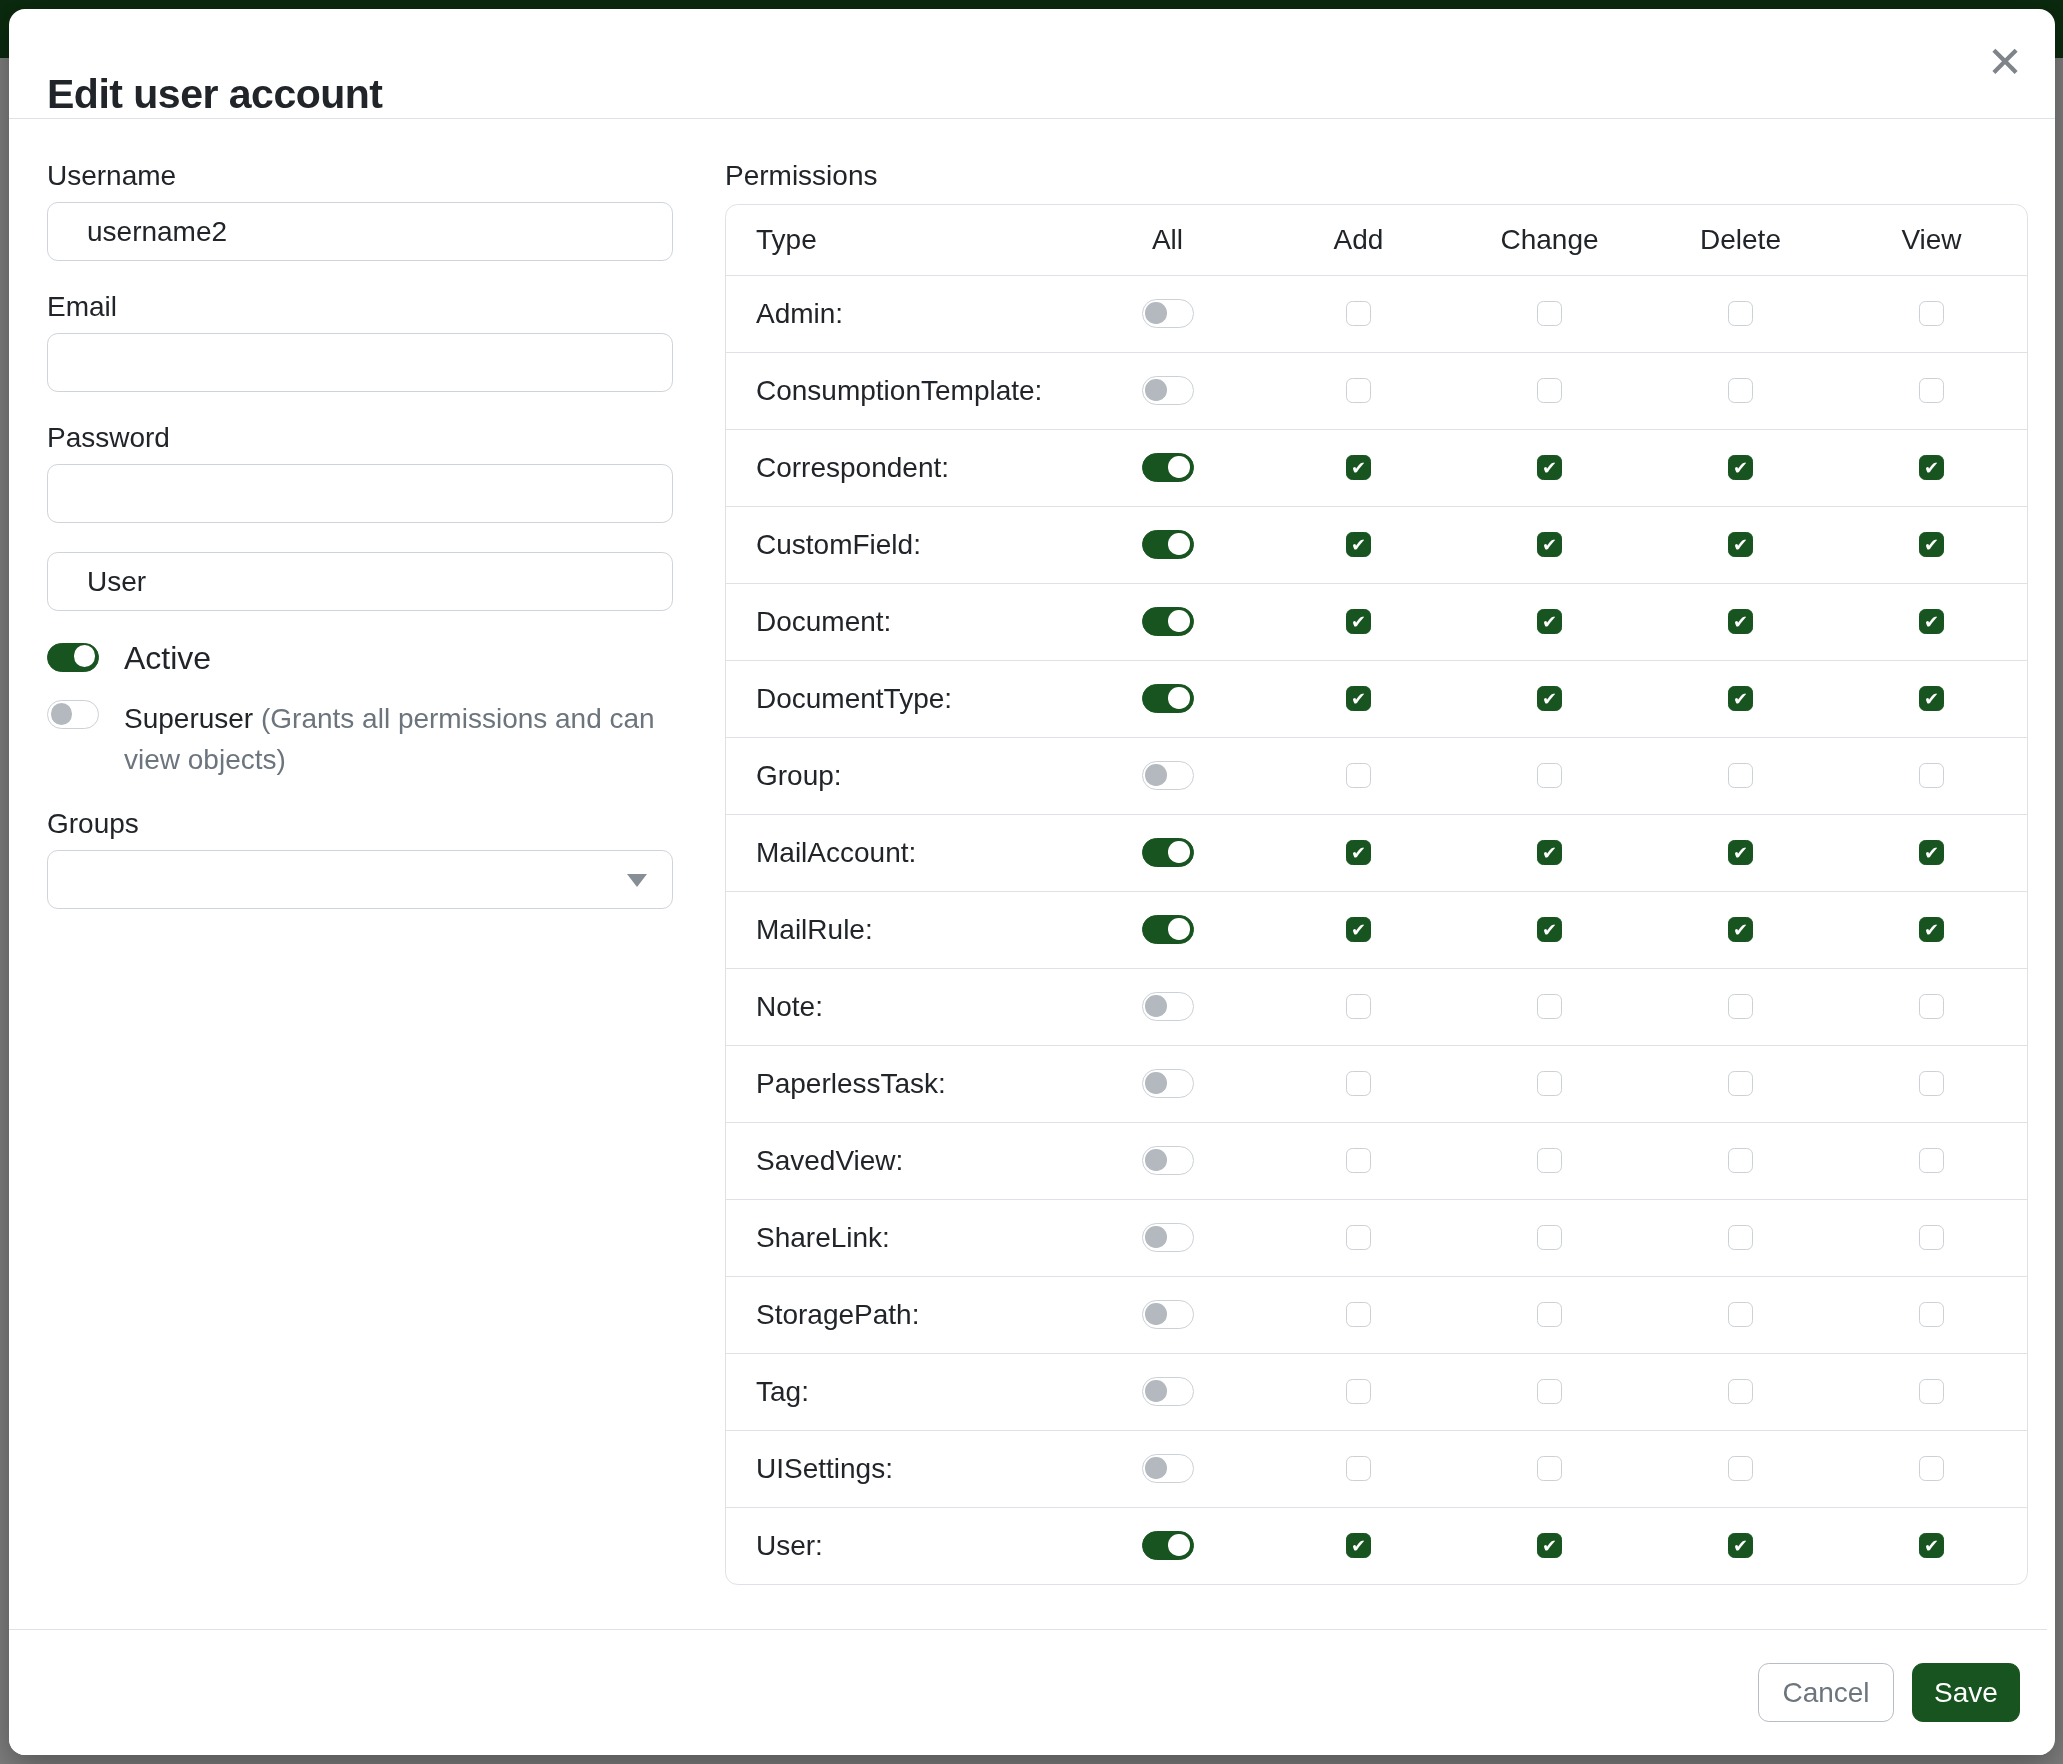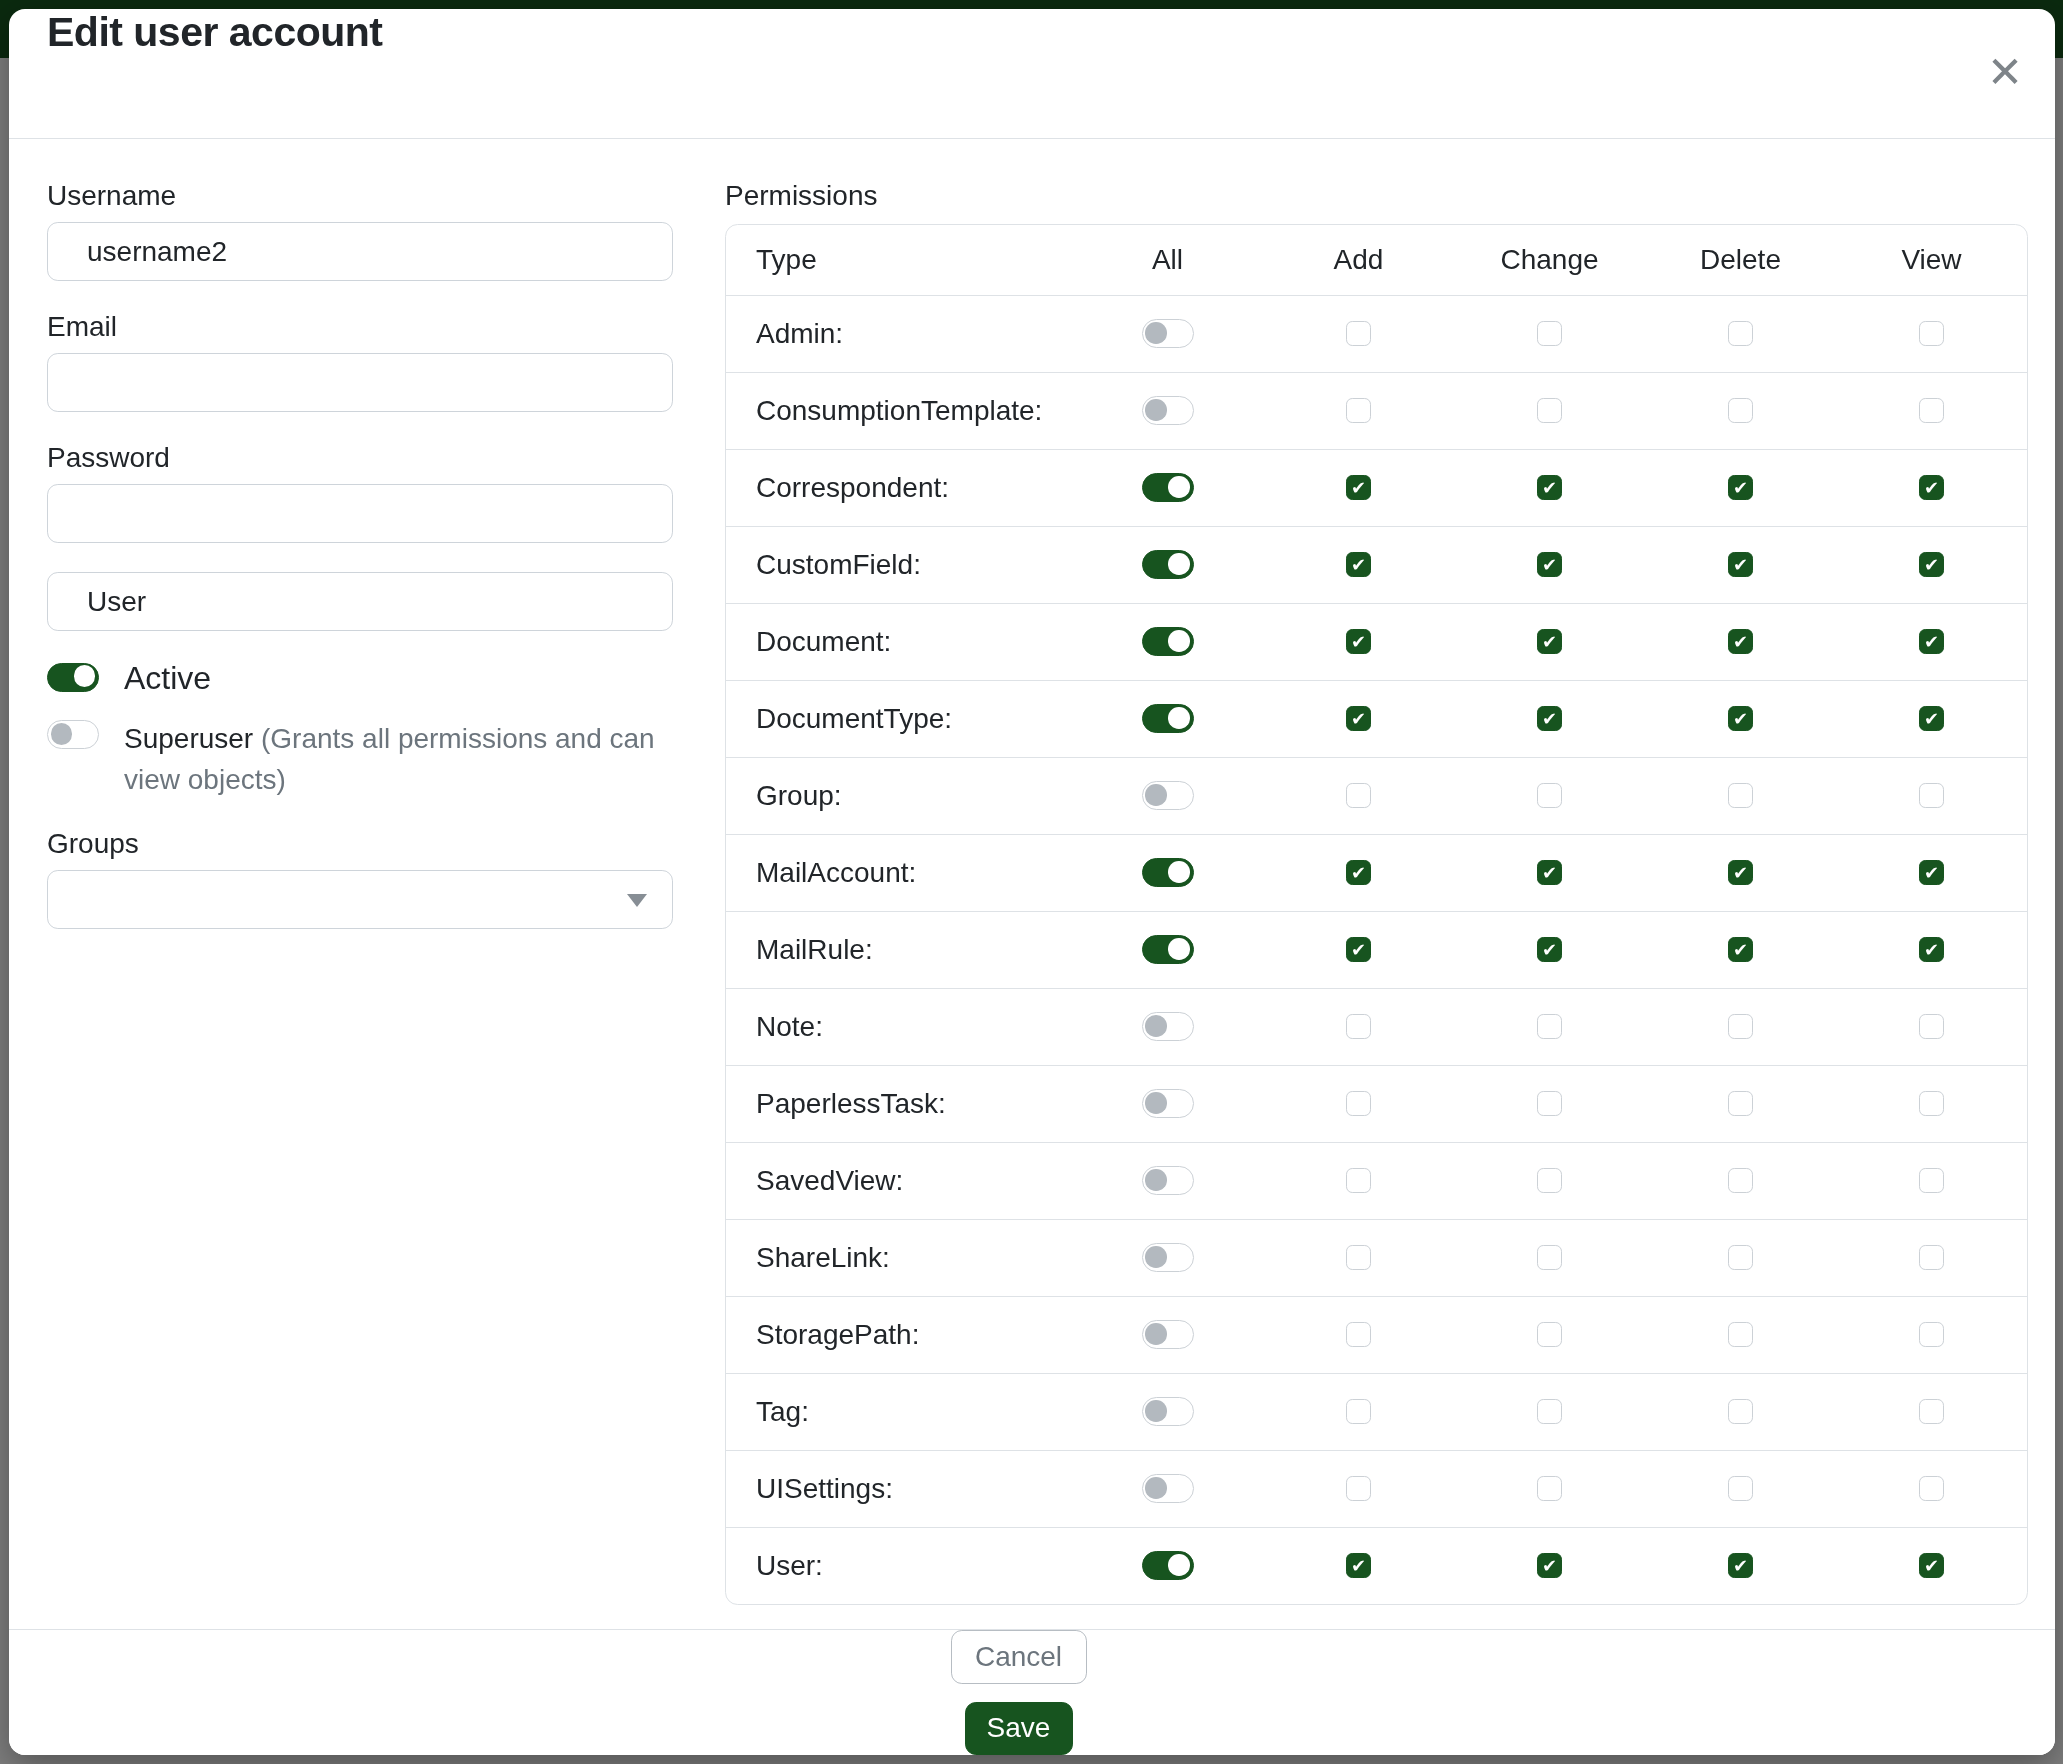--- a/index.html
+++ b/index.html
@@ -15,22 +15,22 @@
   html,body{width:2063px;height:1764px;overflow:hidden;background:#fff;}
 
   
   .page-bg{position:absolute;inset:0;background:#fff;}
   .navbar{position:absolute;left:0;top:0;right:0;height:58px;background:var(--primary);}
   .backdrop{position:absolute;inset:0;background:rgba(0,0,0,0.5);}
 
   
   .modal{position:absolute;left:9px;top:9px;width:2046px;height:1746px;background:#fff;
          border-radius:16px;box-shadow:0 10.8px 36px rgba(0,0,0,.35);overflow:hidden;}
-  .modal-header{position:relative;height:130px;border-bottom:1.8px solid var(--border);
-                display:flex;align-items:flex-start;padding:0 38px;}
+  .modal-header{position:relative;height:110px;border-bottom:1.8px solid var(--border);
+                display:flex;align-items:flex-end;padding:0 38px;}
   .modal-title{font-size:41px;font-weight:600;color:var(--text);letter-spacing:-0.5px;}
   .close-btn{position:absolute;right:32px;top:50%;transform:translateY(-54%);border:none;background:none;
              font-size:43px;color:#7e8489;cursor:pointer;line-height:1;}
 
   .modal-body{display:flex;padding:40px 27px 0 38px;height:1499px;}
 
   
   .col-left{width:626px;flex:0 0 626px;}
   .form-group{margin-bottom:29px;}
   .form-label{display:block;font-size:28px;line-height:34px;color:var(--text);margin-bottom:9px;}
@@ -72,23 +72,23 @@
   .col-right{flex:1;margin-left:52px;}
   .perm-label{font-size:28px;line-height:34px;color:var(--text);margin-bottom:10.8px;}
   .ptable{border:1.8px solid var(--border);border-radius:12.6px;overflow:hidden;background:#fff;}
   .trow{display:flex;align-items:center;height:77px;border-top:1.8px solid var(--border);}
   .trow.thead{height:70px;border-top:none;}
   .tcell{font-size:28px;color:var(--text);}
   .tcell.type{flex:1;padding-left:30px;}
   .tcell.ctrl{width:191px;display:flex;justify-content:center;align-items:center;}
 
   
-  .modal-footer{position:absolute;left:0;right:0;bottom:0;height:126px;border-top:1.8px solid var(--border);
+  .modal-footer{position:absolute;left:0;right:8px;bottom:0;height:126px;border-top:1.8px solid var(--border);
                 display:flex;align-items:center;justify-content:flex-end;padding-right:27px;gap:18px;
-                background:#fff;flex-direction:column;}
+                background:#fff;}
   .btn{height:59px;border-radius:10.8px;font-size:28px;cursor:pointer;}
   .btn-cancel{width:136px;background:#fff;border:1.8px solid #b7bdc3;color:var(--muted);}
   .btn-save{width:108px;background:var(--primary);border:1.8px solid var(--primary);color:#fff;}
 </style>
 </head>
 <body>
 
 <div class="page-bg"></div>
 <div class="navbar"></div>
 <div class="backdrop"></div>

